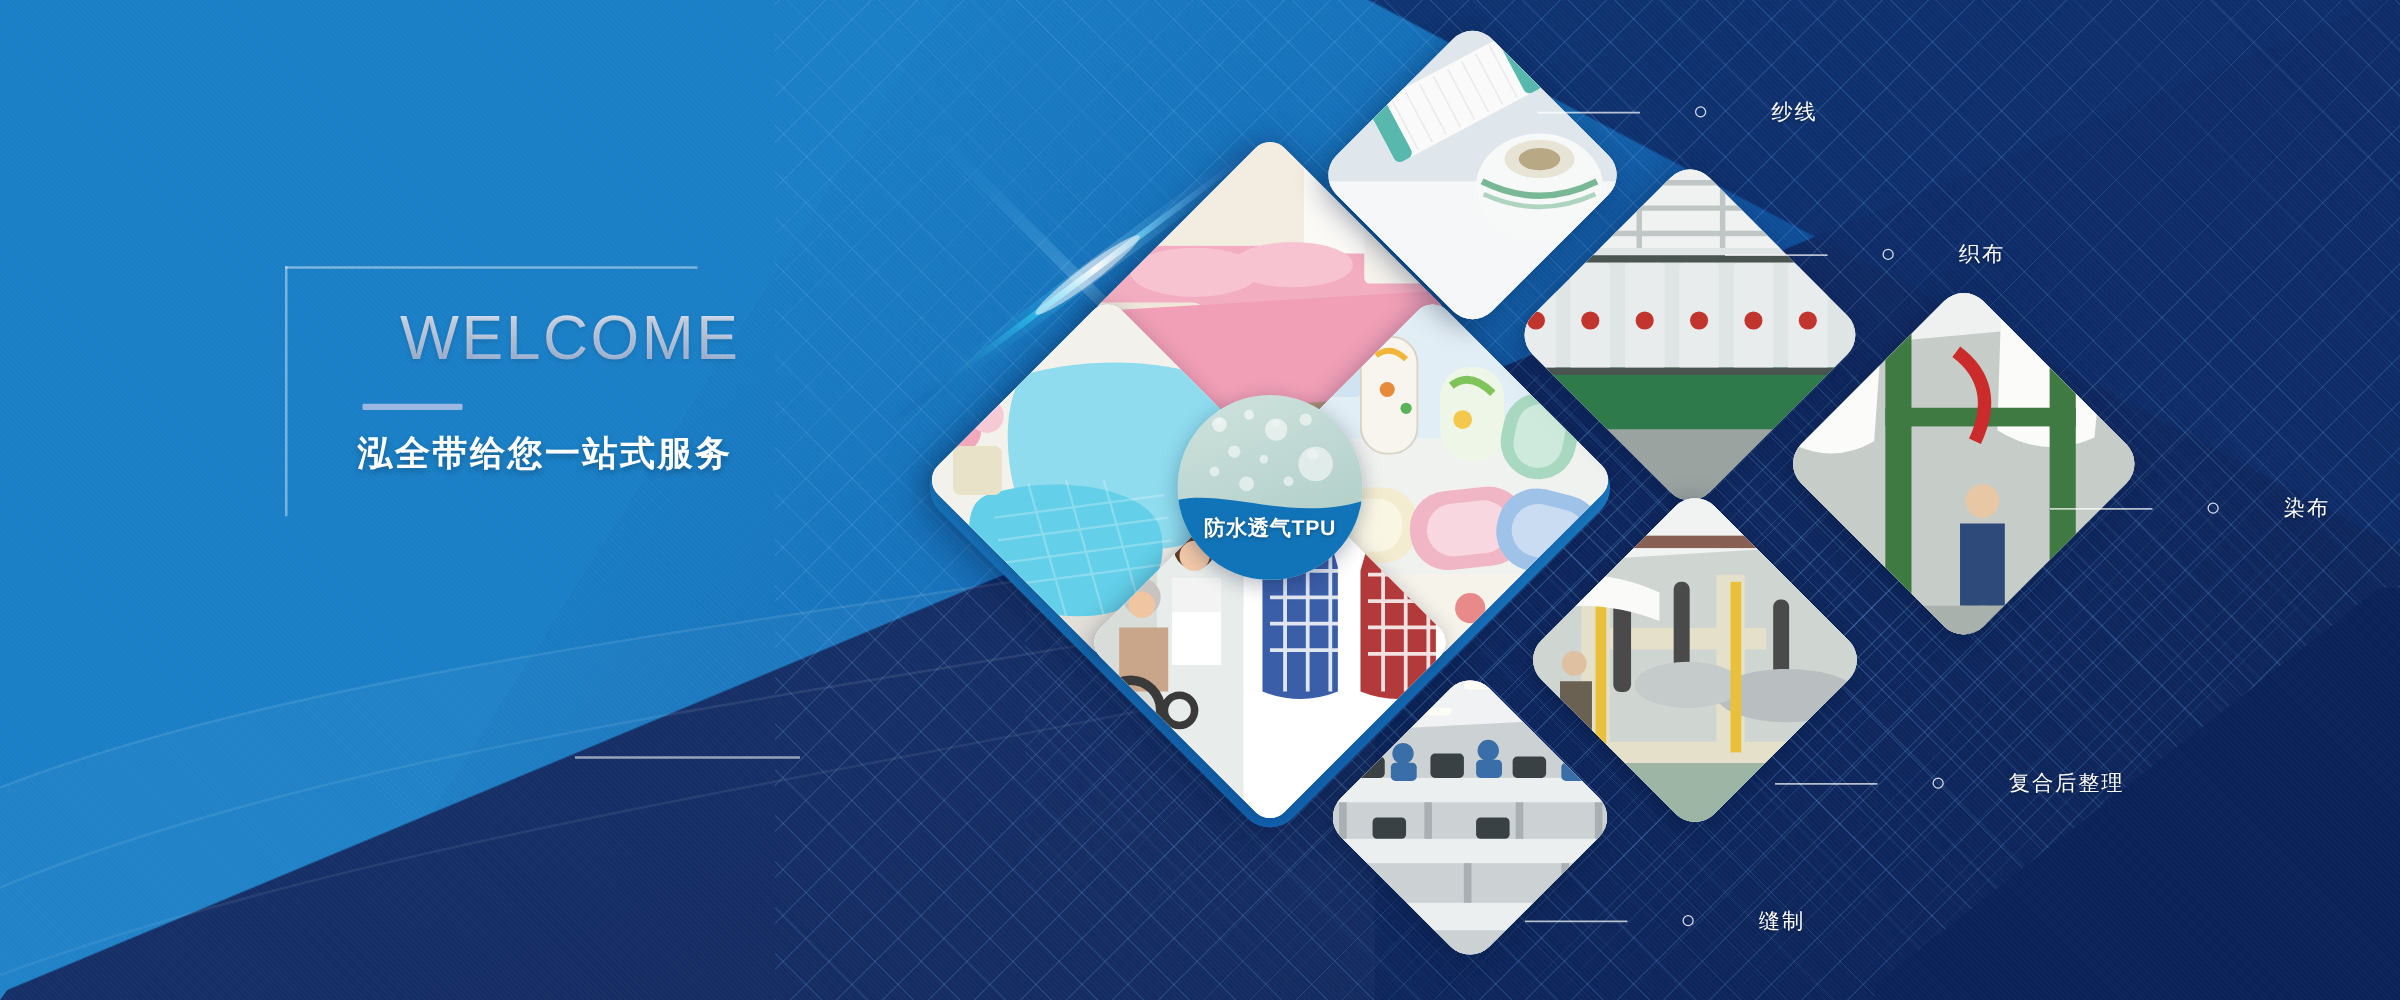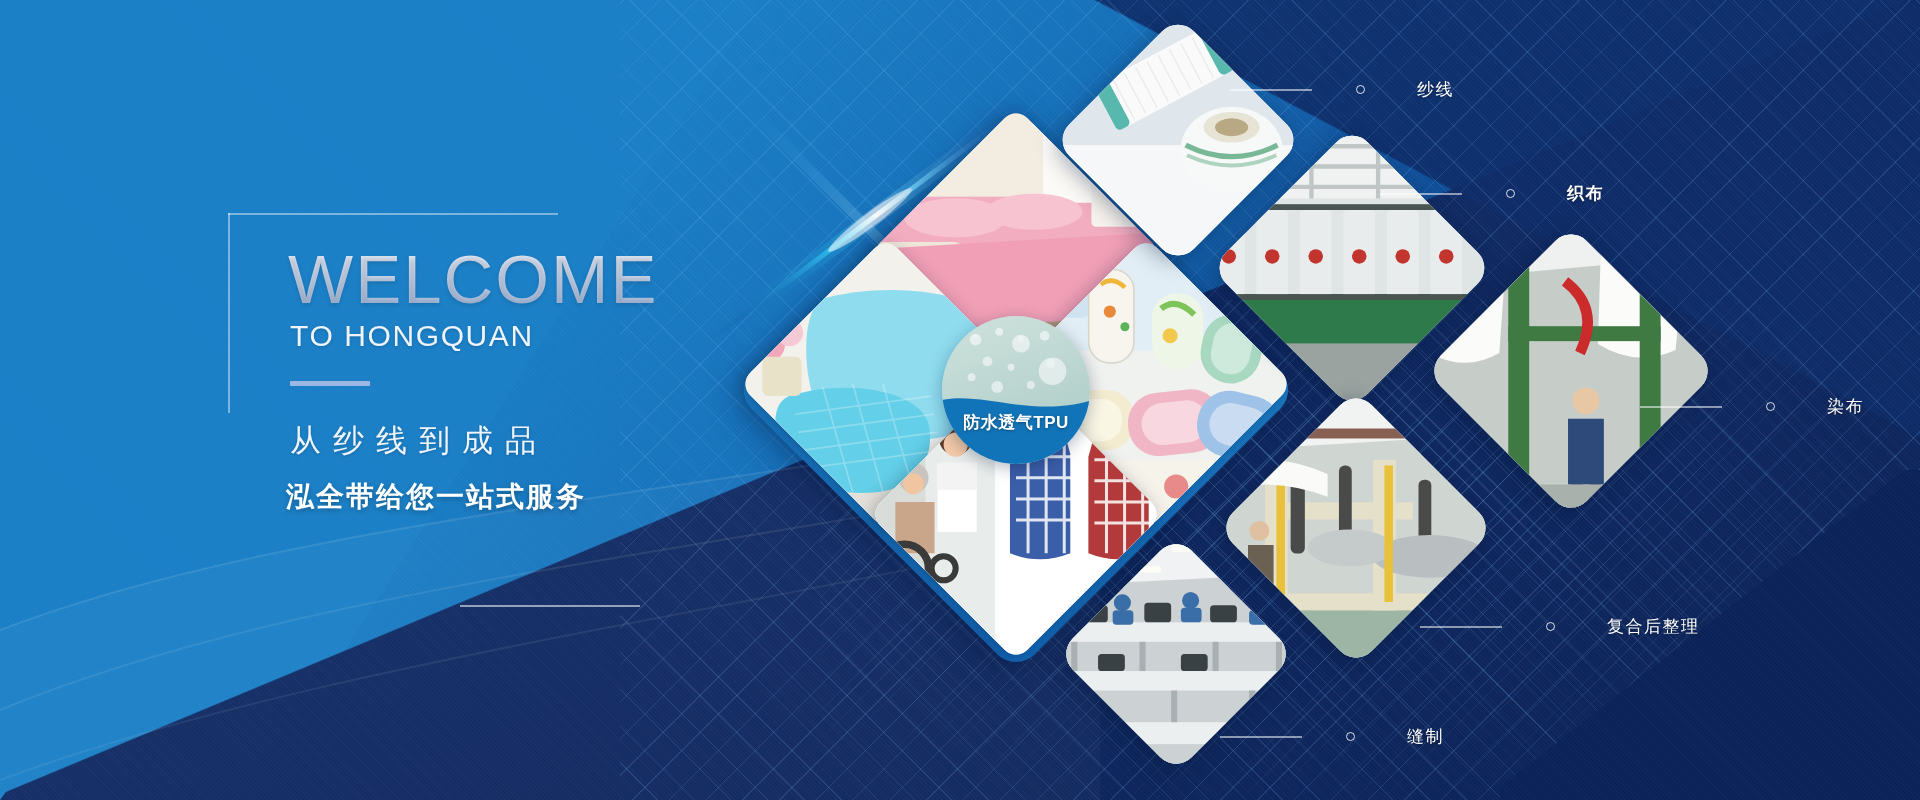--- a/index.html
+++ b/index.html
@@ -59,22 +59,22 @@
   .left{ position:absolute; left:228px; top:205px; width:640px; }
   .frame-line-v{
     position:absolute; left:0; top:8px; width:2px; height:200px;
     background:rgba(255,255,255,.42);
   }
   .frame-line-h{
     position:absolute; left:0; top:8px; height:2px; width:330px;
     background:rgba(255,255,255,.42);
   }
   .welcome{
-    margin-left:60px; padding-top:42px;
-    font-size:69px; line-height:.95; font-weight:400; letter-spacing:2px;
+    margin-left:92px; padding-top:42px;
+    font-size:50px; line-height:.95; font-weight:400; letter-spacing:2px;
     background:linear-gradient(180deg,#ffffff 18%,#cdd9ee 62%,#9fb6d9 100%);
     -webkit-background-clip:text; background-clip:text; color:transparent;
     text-shadow:0 2px 4px rgba(0,0,0,.12);
   }
   .sub{
     margin-left:62px; margin-top:6px;
     font-size:30px; font-weight:400; letter-spacing:1.6px;
     color:#eef4fc; text-shadow:0 1px 3px rgba(0,0,0,.18);
   }
   .rule{
@@ -154,21 +154,21 @@
   .callout .dot{
     width:9px; height:9px; border-radius:50%;
     border:1.5px solid rgba(255,255,255,.85); background:transparent;
     margin:0 12px 0 0; flex:none;
   }
   .callout .lbl{
     color:#ffffff; font-size:17px; letter-spacing:1.5px; white-space:nowrap;
     text-shadow:0 1px 3px rgba(0,0,0,.4);
   }
   .c-yarn{ left:1230px; top:78px; }
-  .c-weave{ left:1380px; top:182px;font-weight:bold; }
+  .c-weave{ left:1380px; top:192px; }
   .c-dye{ left:1640px; top:395px; }
   .c-lam{ left:1420px; top:615px; }
   .c-sew{ left:1220px; top:725px; }
 </style>
 </head>
 <body>
 
 <div id="stage">
 
   <div class="bg-base"></div>
@@ -207,23 +207,21 @@
     <path d="M10,250 L330,10" stroke="url(#flareG)" stroke-width="16" fill="none" opacity=".28"></path>
     <path d="M40,10 L300,270" stroke="url(#flareG2)" stroke-width="10" fill="none" opacity=".4"></path>
     <ellipse cx="170" cy="130" rx="52" ry="7" fill="#ffffff" opacity=".55" transform="rotate(-37 170 130)"></ellipse>
   </svg>
 
   <div class="left">
     <div class="frame-line-v"></div>
     <div class="frame-line-h"></div>
 
     <div class="welcome">WELCOME</div>
-    <div class="sub">TO HONGQUAN</div>
     <div class="rule"></div>
-    <div class="cn1">从纱线到成品</div>
     <div class="cn2">泓全带给您一站式服务</div>
   </div>
   <div class="rule-bottom" style="top:605px;left:460px;"></div>
 
   <div class="cluster">
 
     <div class="big-diamond"></div>
 
     <div class="mini m-top">
       <div class="inner" style="background:

